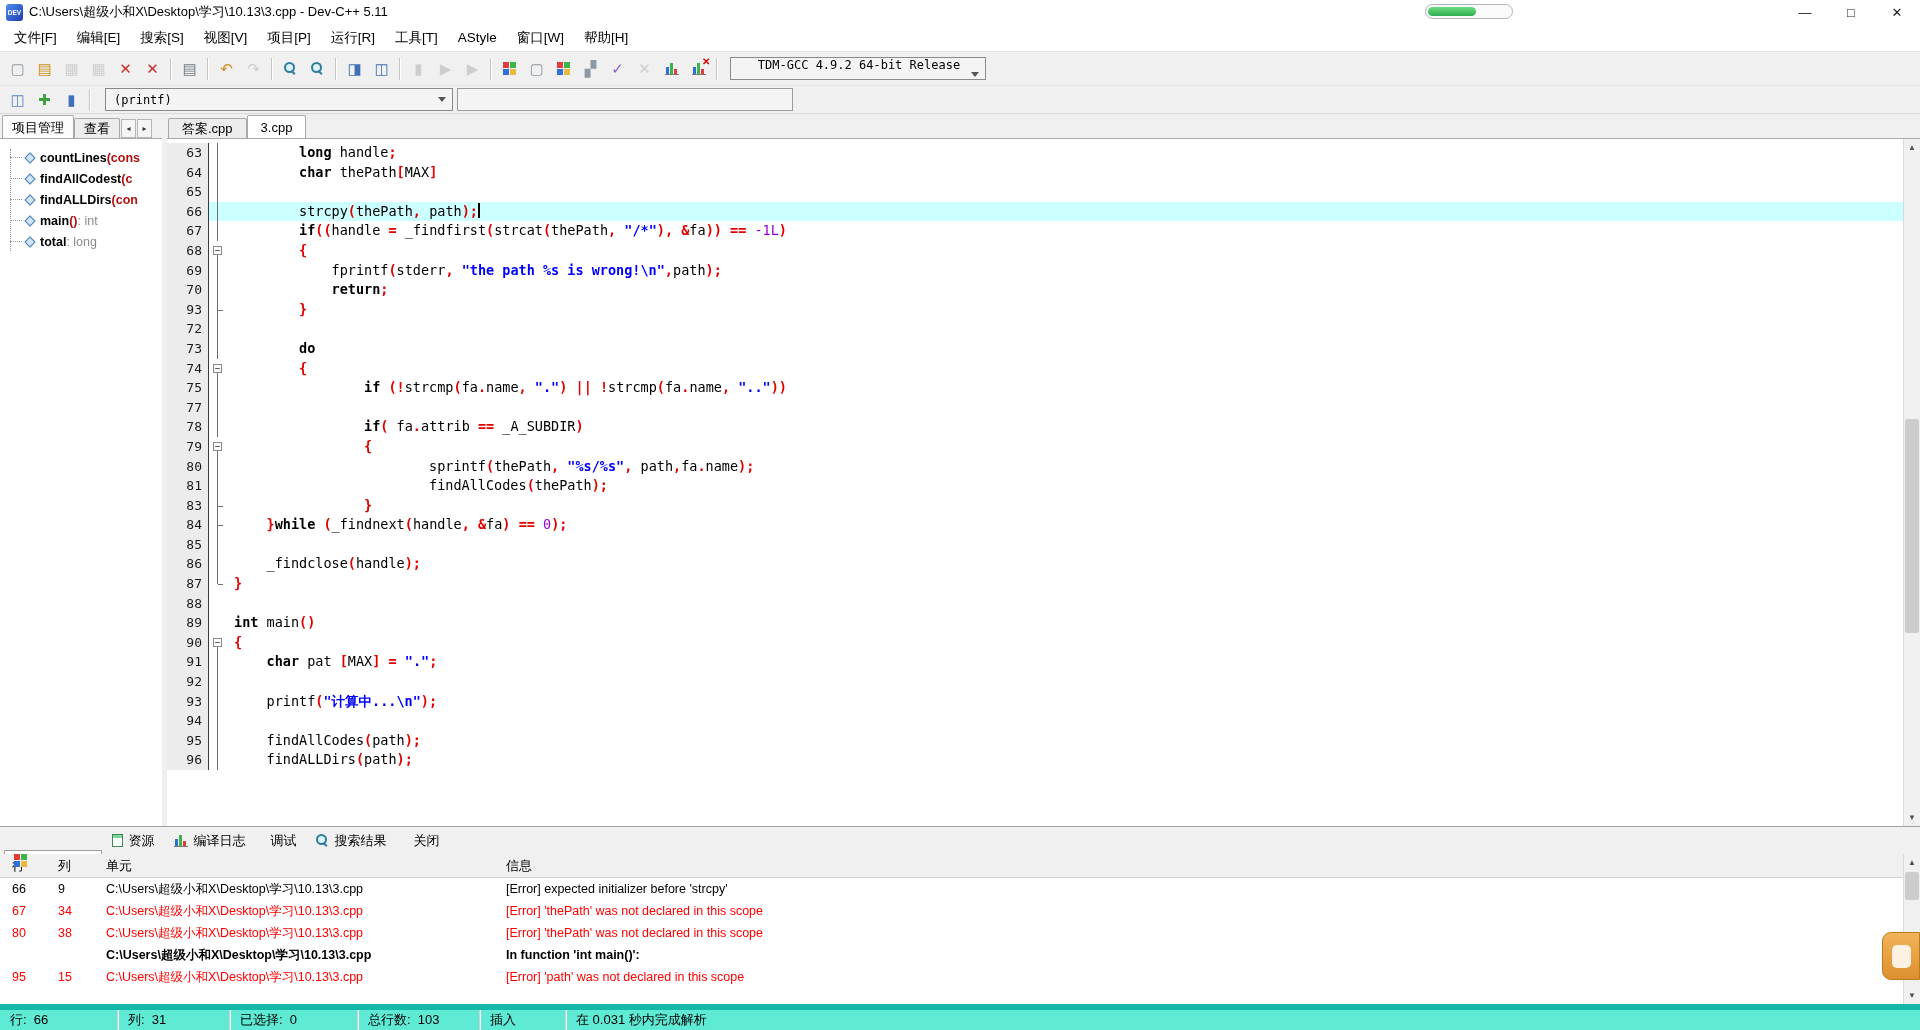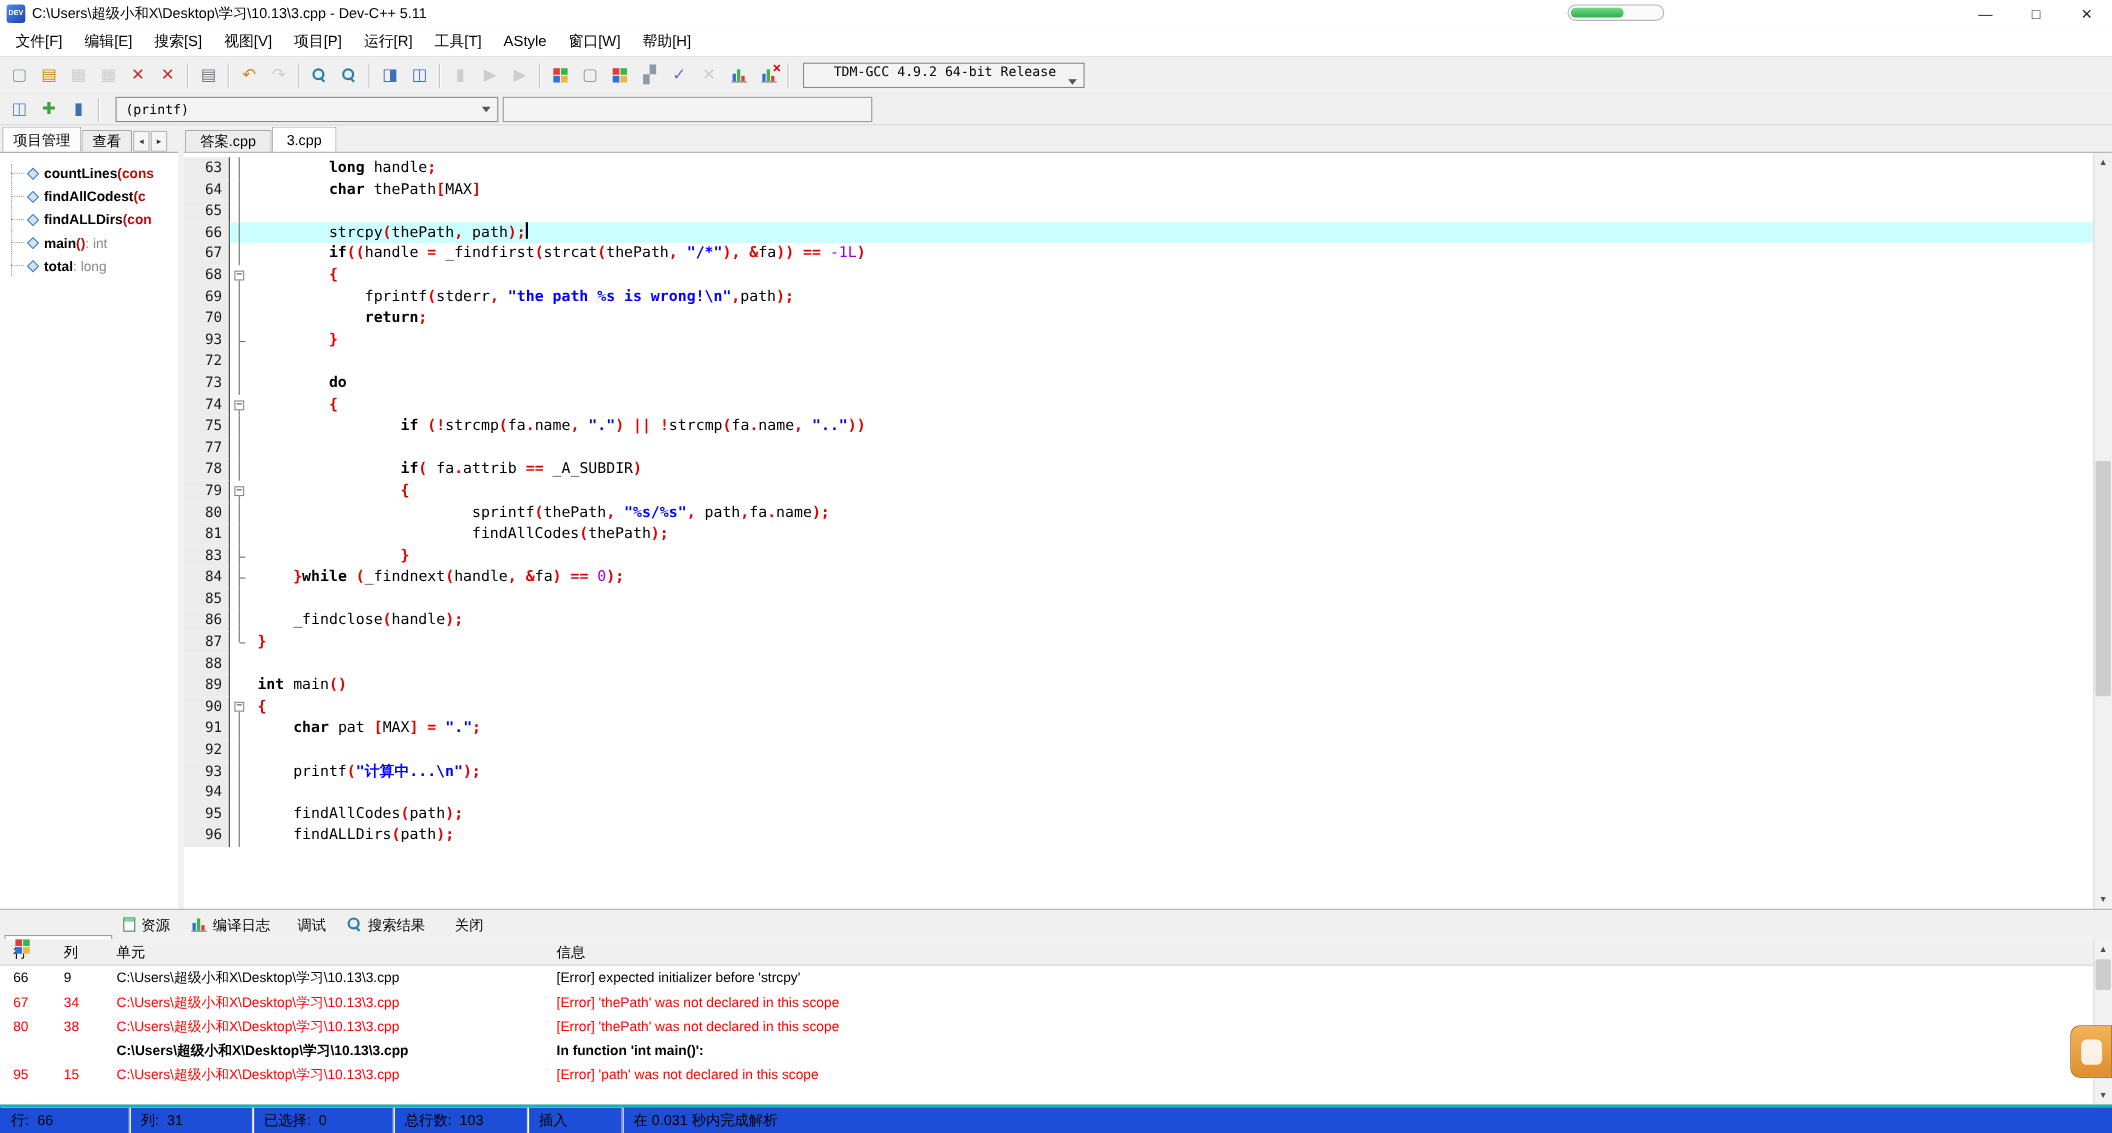--- a/index.html
+++ b/index.html
@@ -114,21 +114,21 @@
   .tarea { flex:1; display:flex; flex-direction:column; background:#fff; min-width:0; }
   .thead { height:24px; background:#f0f0f0; border-bottom:1px solid #d5d5d5; display:flex; align-items:center; font-size:13px; }
   .trow { height:22px; display:flex; align-items:center; font-size:12.5px; }
   .tc0 { width:48px; padding-left:12px; flex:none; }
   .tc1 { width:48px; padding-left:10px; flex:none; }
   .tc2 { width:400px; padding-left:10px; flex:none; white-space:nowrap; overflow:hidden; }
   .tc3 { flex:1; padding-left:10px; white-space:nowrap; overflow:hidden; }
   .trow.err { color:#ff0000; }
   .trow.boldrow { font-weight:bold; }
   
-  .statusbar { height:26px; background:#1d4ed8; border-top:3px solid #14b8a6; display:flex; align-items:center; }
+  .statusbar { height:26px; background:#5eead4; border-top:6px solid #14b8a6; display:flex; align-items:center; }
   .sb-cell { height:100%; display:flex; align-items:center; padding-left:10px; font-size:13px; white-space:pre;
      border-right:1px solid #cfcfcf; box-shadow:1px 0 0 #ffffff; }
   .sb-cell:nth-child(1){ width:118px; } .sb-cell:nth-child(2){ width:112px; }
   .sb-cell:nth-child(3){ width:128px; } .sb-cell:nth-child(4){ width:122px; }
   .sb-cell:nth-child(5){ width:86px; }  .sb-cell:nth-child(6){ flex:1; border-right:none; box-shadow:none; }
   
   .float-widget { position:absolute; left:1882px; top:932px; width:38px; height:48px; border-radius:9px 0 0 9px;
      background:linear-gradient(#f2b35a,#dd8f2d); border:1px solid #b87b1f; display:flex; align-items:center; justify-content:center; }
   .float-widget .inner { width:19px; height:23px; border-radius:5px; background:rgba(255,255,255,.85); }
 </style>

